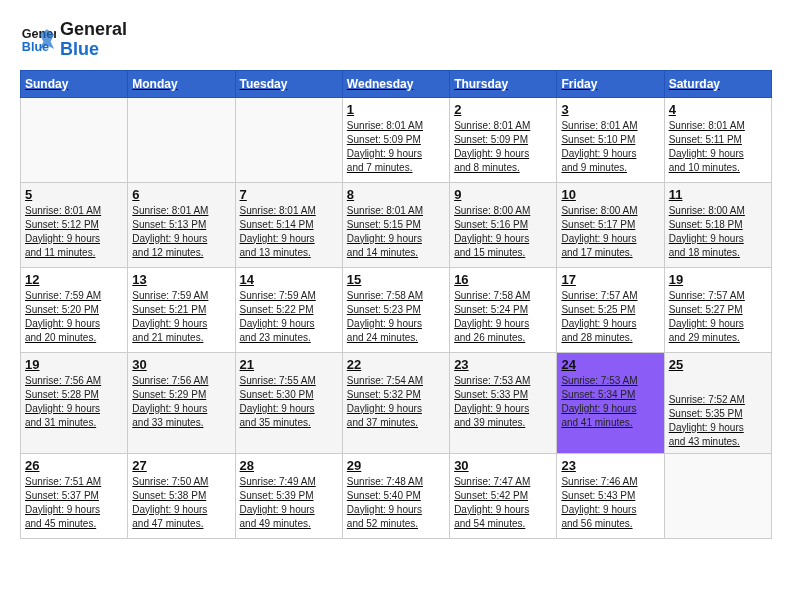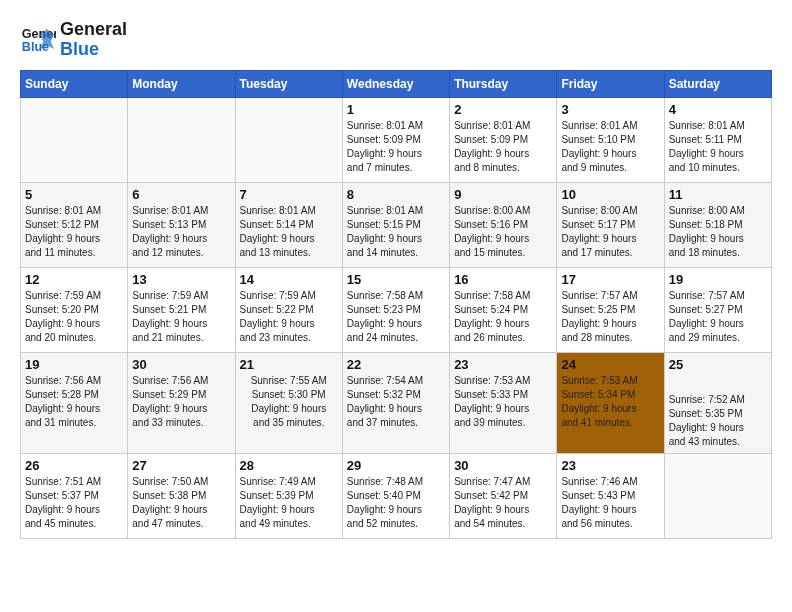--- a/index.html
+++ b/index.html
@@ -34,20 +34,21 @@
       color: #1a1a1a;
     }
     .calendar-subtitle {
       font-size: 16px;
       color: #333;
     }
     .calendar {
       width: 100%;
       border-collapse: collapse;
       font-size: 11px;
+      text-decoration: underline;
     }
     .calendar th {
       background: #3366cc;
       color: #fff;
       padding: 6px 4px;
       text-align: left;
       font-size: 12px;
       font-weight: bold;
       border: 1px solid #2255bb;
     }
@@ -261,40 +262,40 @@
         </td>
         <td style="background: rgb(245, 245, 245);">
           <div class="day-number">30</div>
           <div class="day-info" style="white-space: pre-line;">Sunrise: 7:56 AM
 Sunset: 5:29 PM
 Daylight: 9 hours
 and 33 minutes.</div>
         </td>
         <td style="background: rgb(245, 245, 245);">
           <div class="day-number">21</div>
-          <div class="day-info" style="white-space: pre-line; text-align: center;">Sunrise: 7:55 AM
+          <div class="day-info" style="white-space: pre-line;">Sunrise: 7:55 AM
 Sunset: 5:30 PM
 Daylight: 9 hours
 and 35 minutes.</div>
         </td>
         <td style="background: rgb(245, 245, 245);">
           <div class="day-number">22</div>
           <div class="day-info" style="white-space: pre-line;">Sunrise: 7:54 AM
 Sunset: 5:32 PM
 Daylight: 9 hours
 and 37 minutes.</div>
         </td>
         <td style="background: rgb(245, 245, 245);">
           <div class="day-number">23</div>
           <div class="day-info" style="white-space: pre-line;">Sunrise: 7:53 AM
 Sunset: 5:33 PM
 Daylight: 9 hours
 and 39 minutes.</div>
         </td>
-        <td style="background: #a16207;">
+        <td style="background: #8b5cf6;">
           <div class="day-number">24</div>
           <div class="day-info" style="white-space: pre-line;">Sunrise: 7:53 AM
 Sunset: 5:34 PM
 Daylight: 9 hours
 and 41 minutes.</div>
         </td>
         <td style="background: rgb(245, 245, 245);">
           <div class="day-number">25</div>
           <div class="day-info" style="white-space: pre-line; margin-top: 21px;">Sunrise: 7:52 AM
 Sunset: 5:35 PM

